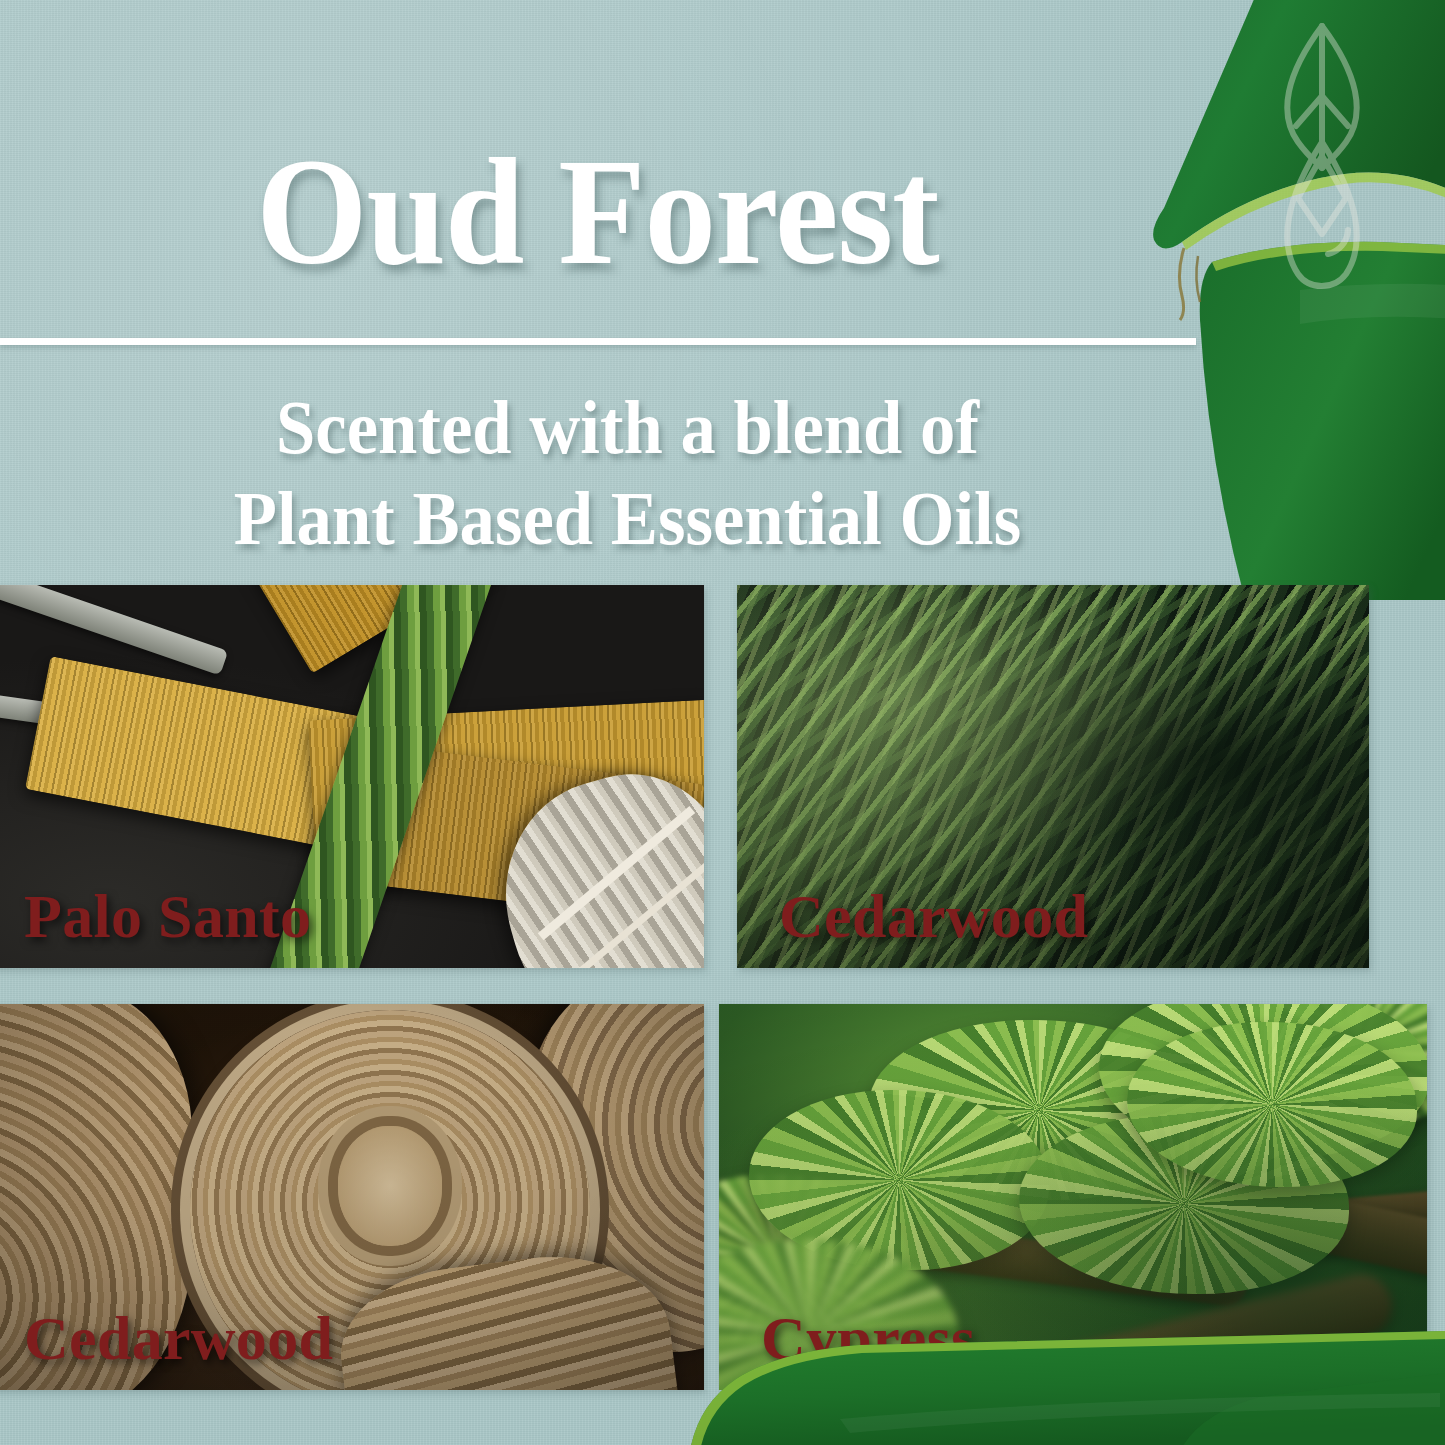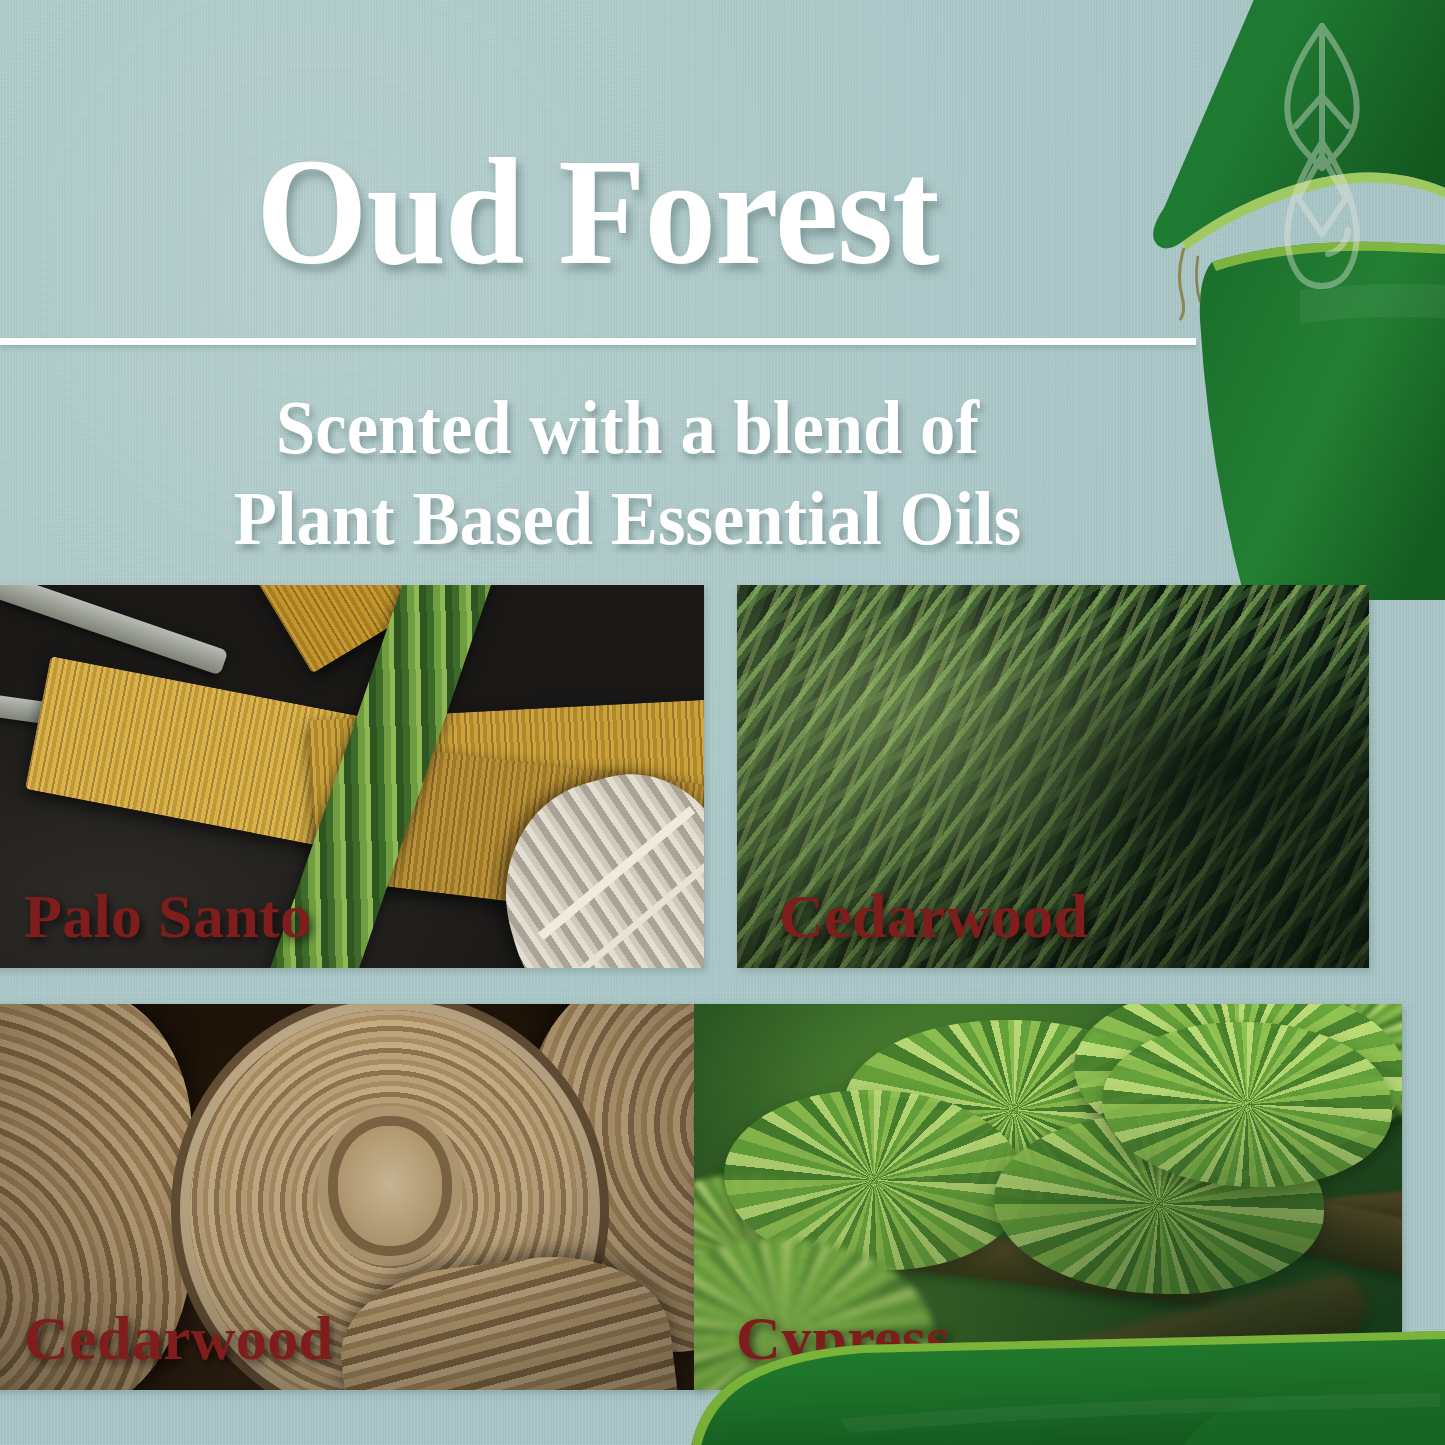--- a/index.html
+++ b/index.html
@@ -106,21 +106,21 @@
     font-family:"Liberation Serif", serif;
     letter-spacing:.3px;
     text-shadow: 3px 4px 8px rgba(0,0,0,.62);
     white-space:nowrap;
     z-index:5;
   }
 
   #tile-palo     { left:-18px;  top:585px;  width:722px; height:383px; }
   #tile-cedar    { left:737px;  top:585px;  width:632px; height:383px; }
   #tile-sandal   { left:-18px;  top:1004px; width:722px; height:386px; }
-  #tile-cypress  { left:694px;  top:1004px; width:708px; height:386px; }
+  #tile-cypress  { left:719px;  top:1004px; width:708px; height:386px; }
 
   
   .ph-palo { background:#1d1c1a; }
   .ph-palo .slate {
     position:absolute; inset:0;
     background:
       radial-gradient(ellipse at 18% 82%, #2c2b28 0%, #191817 55%),
       repeating-linear-gradient(115deg, rgba(255,255,255,.022) 0 3px, rgba(0,0,0,.05) 3px 9px),
       #1b1a18;
   }

